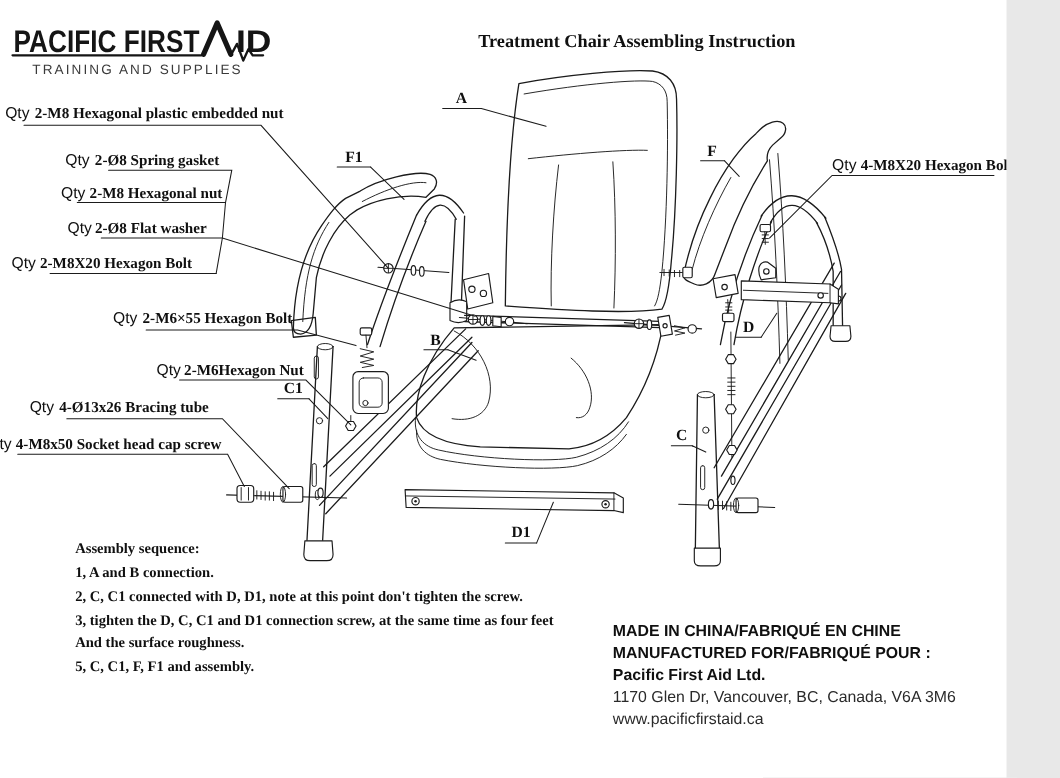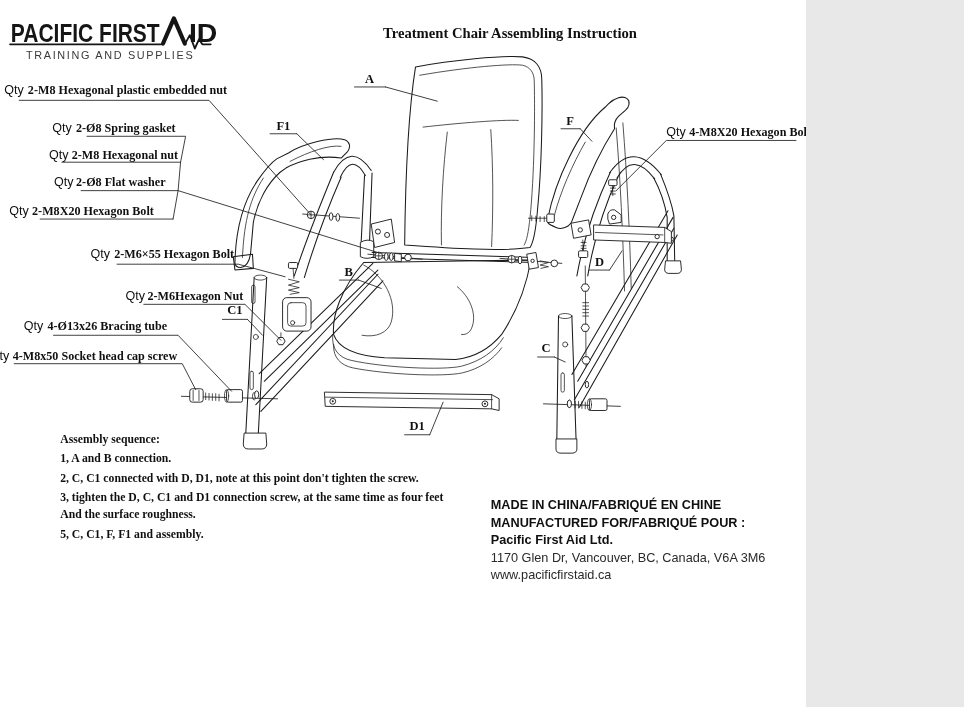--- a/index.html
+++ b/index.html
@@ -1,16 +1,16 @@
 <!DOCTYPE html>
 <html><head>
 <meta charset="utf-8">
 <style>
   html,body { margin:0; padding:0; background:#e8e8e8; }
-  #sheet { position:relative; width:806px; height:707px; background:#ffffff; overflow:hidden;
+  #sheet { position:relative; width:915px; height:707px; background:#ffffff; overflow:hidden;
            font-family:"Liberation Sans", sans-serif;text-align:center; }
   #art { position:absolute; inset:0; }
 
   .ln  { fill:none; stroke:#1b1b1b; stroke-width:1.25; stroke-linecap:round; stroke-linejoin:round; }
   .lt  { fill:none; stroke:#1b1b1b; stroke-width:0.9;  stroke-linecap:round; stroke-linejoin:round; }
   .ldr { fill:none; stroke:#1b1b1b; stroke-width:1;    stroke-linecap:round; }
   .hw  { fill:#ffffff; stroke:#1b1b1b; stroke-width:1.1; stroke-linejoin:round; }
 
   .t-title  { font:bold 17.5px "Liberation Serif","DejaVu Serif",serif; fill:#101010; }
   .t-call   { font:bold 14.5px "Liberation Serif","DejaVu Serif",serif; fill:#101010; }

